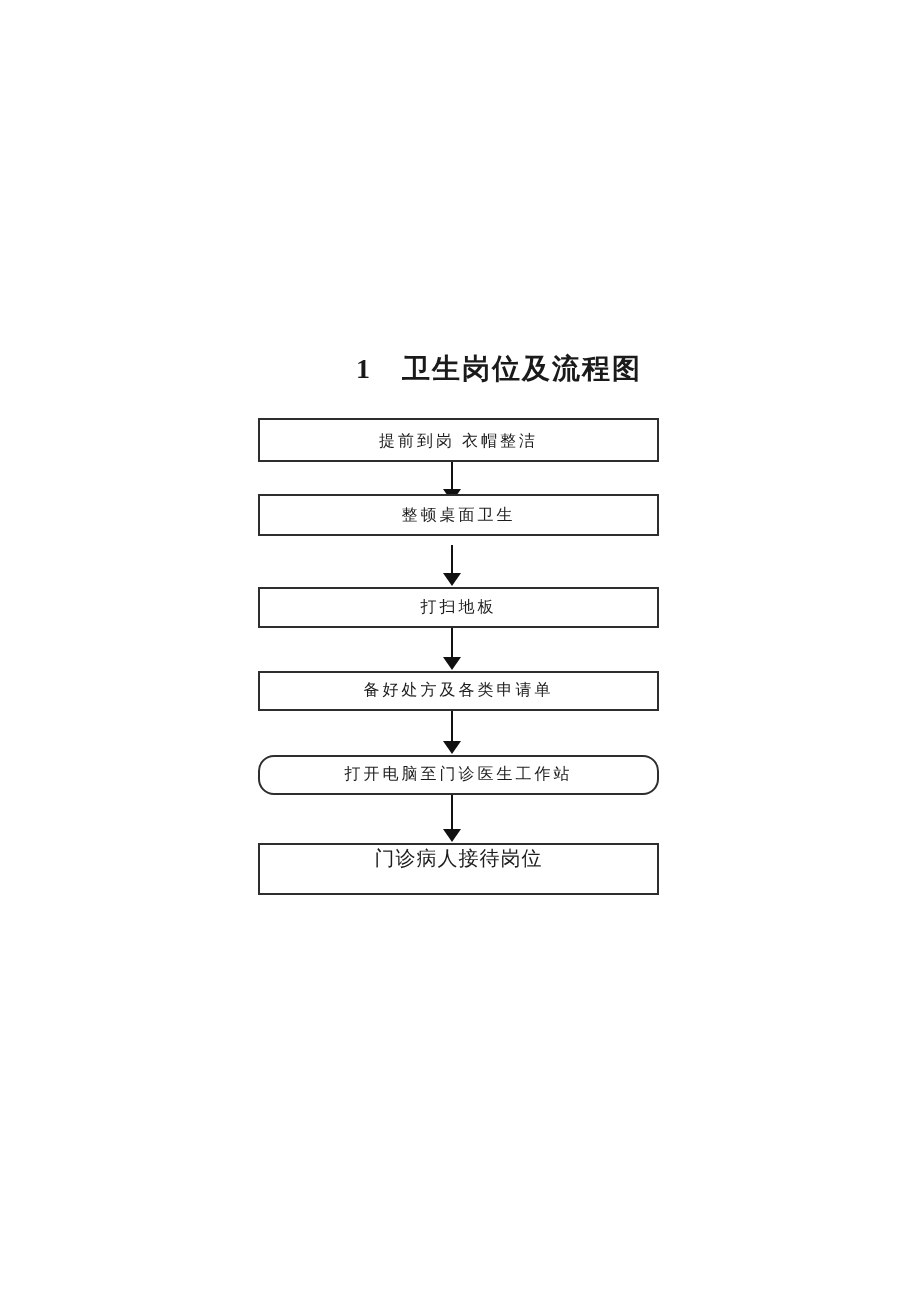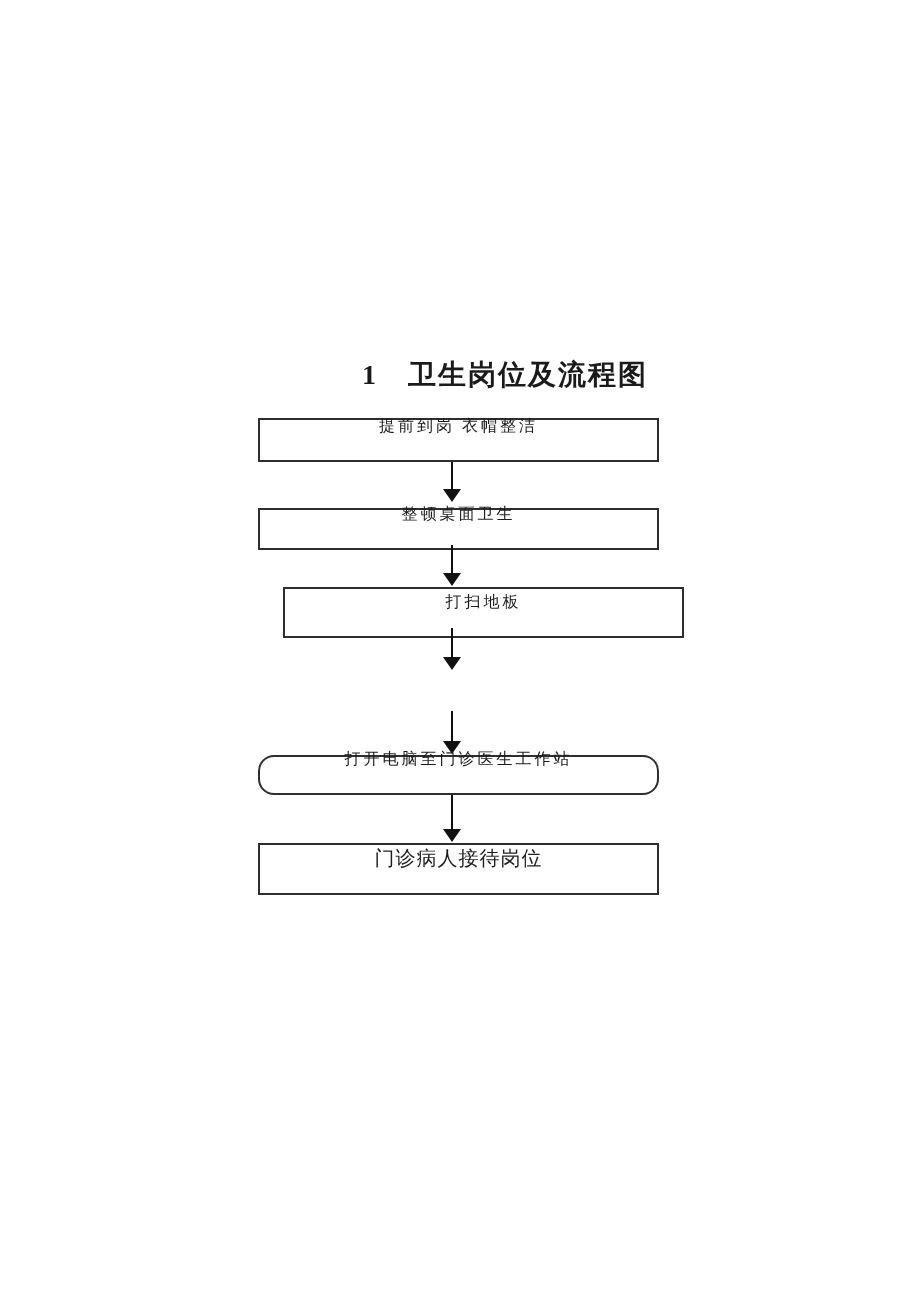--- a/index.html
+++ b/index.html
@@ -12,49 +12,49 @@
     width: 920px;
     height: 1300px;
     background: #ffffff;
     overflow: hidden;
     font-family: "Liberation Serif", "DejaVu Serif", serif;
   }
   .title {
     position: absolute;
     left: 356px;
     top: 350px;
-    margin: 6px;
+    margin: 0;
     font-size: 28px;
     font-weight: bold;
     color: #1a1a1a;
     letter-spacing: 2px;
     white-space: nowrap;
     font-family: "Liberation Serif", "DejaVu Serif", serif;
   }
   .flow-box {
     position: absolute;
     left: 258px;
     width: 401px;
     box-sizing: border-box;
     border: 2px solid #2e2e2e;
     background: #ffffff;
     display: flex;
     justify-content: center;
     align-items: flex-end;
-    padding-bottom: 23px;
+    padding-bottom: 8px;
   }
   .flow-box .step-label {
     font-size: 16px;
     letter-spacing: 3px;
     color: #1c1c1c;
     white-space: nowrap;
   }
   .box-1 { top: 418px; height: 44px; }
-  .box-2 { top: 508px; height: 42px; }
-  .box-3 { top: 587px; height: 51px; margin-left: 25px; }
+  .box-2 { top: 494px; height: 42px; }
+  .box-3 { top: 587px; height: 41px; }
   .box-4 { top: 671px; height: 40px; }
   .box-5 { top: 755px; height: 40px; border-radius: 16px; }
   .box-6 { top: 843px; height: 52px; padding-bottom: 21px; }
   .box-6 .step-label {
     font-size: 20px;
     letter-spacing: 1px;
   }
   .flow-arrow {
     position: absolute;
     left: 443px;
@@ -107,20 +107,23 @@
 
   <div class="flow-box box-3">
     <span class="step-label">打扫地板</span>
   </div>
 
   <div class="flow-arrow arrow-3">
     <div class="arrow-line"></div>
     <div class="arrow-head"></div>
   </div>
 
+  <div class="flow-box box-4">
+    <span class="step-label">备好处方及各类申请单</span>
+  </div>
 
   <div class="flow-arrow arrow-4">
     <div class="arrow-line"></div>
     <div class="arrow-head"></div>
   </div>
 
   <div class="flow-box box-5">
     <span class="step-label">打开电脑至门诊医生工作站</span>
   </div>
 

